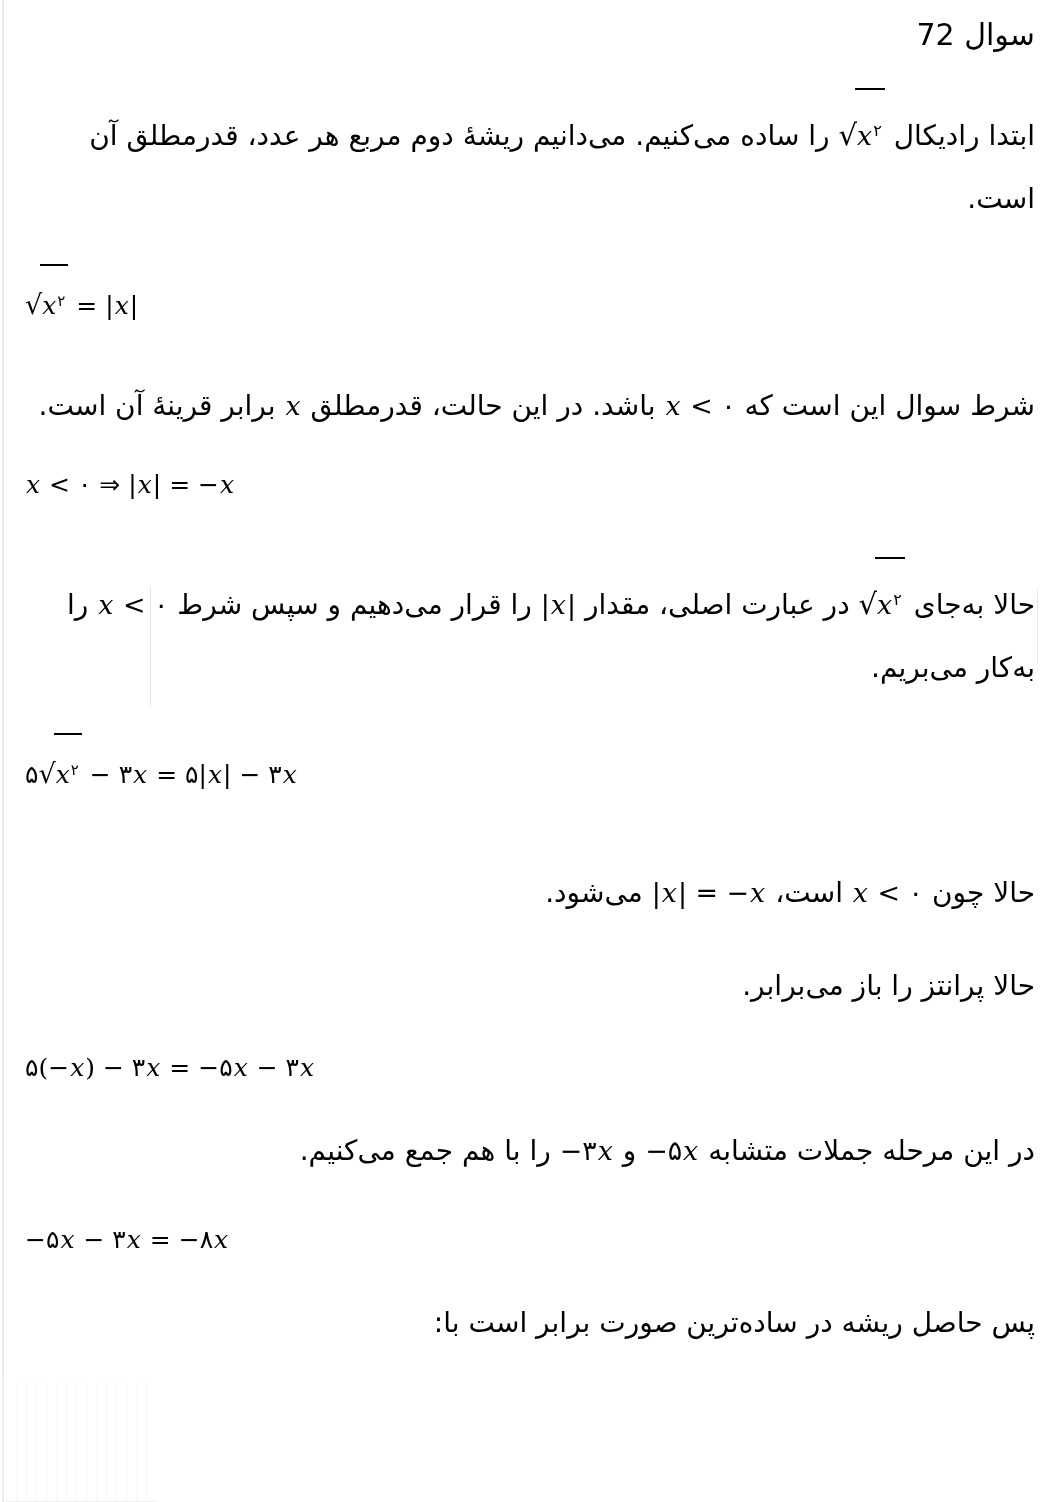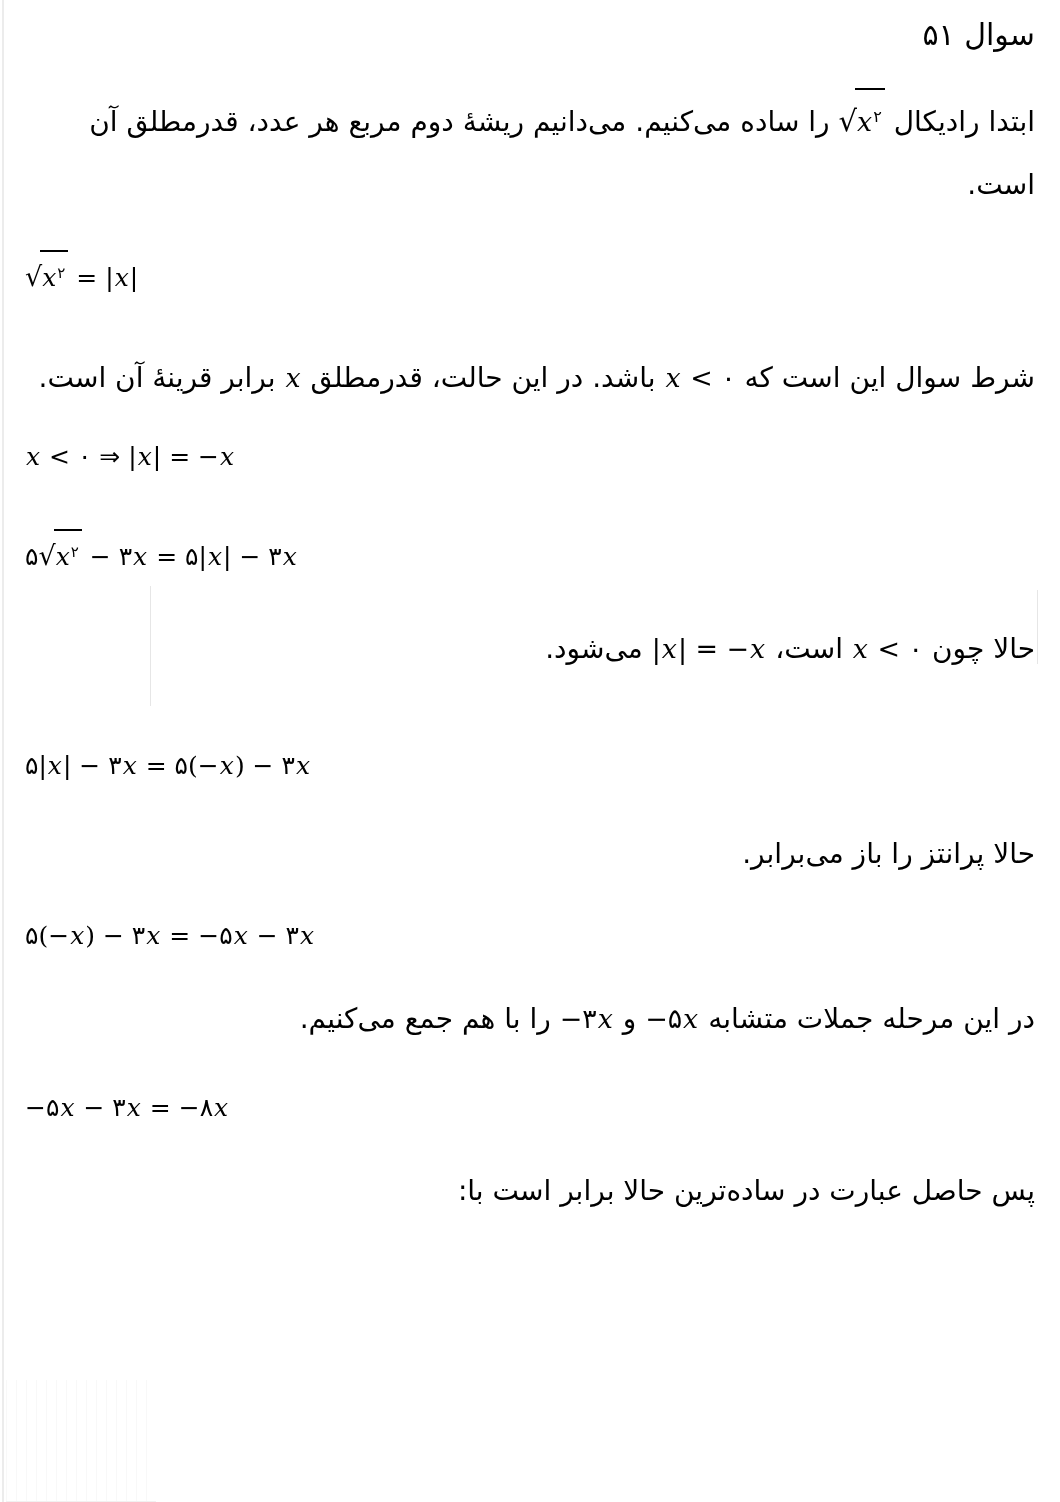--- a/index.html
+++ b/index.html
@@ -31,21 +31,21 @@
     font-size:25px;line-height:52px;white-space:nowrap;
   }
   
   .math{direction:ltr;unicode-bidi:isolate-override;display:inline-block;white-space:nowrap;}
   .para .math{font-size:0.96em;}
   .mi{font-family:"DejaVu Serif",serif;font-style:italic;padding:0 1px;}
   .paren{font-family:"DejaVu Serif",serif;}
   sup{font-size:0.6em;vertical-align:0.55em;line-height:0;}
   .sqrt{display:inline-block;white-space:nowrap;}
   .sq-rad{display:inline-block;font-size:1.08em;letter-spacing:-2px;}
-  .sq-body{display:inline-block;border-top:2px solid currentColor;padding:0 3px 0 1px;}
+  .sq-body{display:inline-block;border-top:2px solid currentColor;padding:14px 3px 0 1px;}
 
   
   .doc > :nth-child(1){margin-bottom:31px;}
   .doc > :nth-child(2){margin-bottom:34px;}
   .doc > :nth-child(3){margin-bottom:42px;}
   .doc > :nth-child(4){margin-bottom:22px;}
   .doc > :nth-child(5){margin-bottom:46px;}
   .doc > :nth-child(6){margin-bottom:34px;}
   .doc > :nth-child(7){margin-bottom:60px;}
   .doc > :nth-child(8){margin-bottom:30px;}
@@ -59,26 +59,26 @@
 </style>
 </head>
 <body>
 
 <div class="edge-line"></div>
 <div class="caret-left"></div>
 <div class="caret-right"></div>
 <div class="stripes"></div>
 
 <div class="doc" dir="rtl">
-    <h1 class="heading" dir="rtl">سوال ۵۱</h1>
+    <h1 class="heading" dir="rtl">سوال 72</h1>
     <p class="para" dir="rtl">ابتدا رادیکال <span class="math" dir="ltr"><span class="sqrt"><span class="sq-rad">√</span><span class="sq-body"><i class="mi">x</i><sup>۲</sup></span></span></span> را ساده می‌کنیم. می‌دانیم ریشهٔ دوم مربع هر عدد، قدرمطلق آن است.</p>
     <div class="formula"><span class="math" dir="ltr"><span class="sqrt"><span class="sq-rad">√</span><span class="sq-body"><i class="mi">x</i><sup>۲</sup></span></span> = |<i class="mi">x</i>|</span></div>
     <p class="para" dir="rtl">شرط سوال این است که <span class="math" dir="ltr"><i class="mi">x</i> &lt; ۰</span> باشد. در این حالت، قدرمطلق <span class="math" dir="ltr"><i class="mi">x</i></span> برابر قرینهٔ آن است.</p>
     <div class="formula"><span class="math" dir="ltr"><i class="mi">x</i> &lt; ۰ ⇒ |<i class="mi">x</i>| = −<i class="mi">x</i></span></div>
+    <p class="para" dir="rtl">حالا به‌جای <span class="math" dir="ltr"><span class="sqrt"><span class="sq-rad">√</span><span class="sq-body"><i class="mi">x</i><sup>۲</sup></span></span></span> در عبارت اصلی، مقدار <span class="math" dir="ltr">|<i class="mi">x</i>|</span> را قرار می‌دهیم و سپس شرط <span class="math" dir="ltr"><i class="mi">x</i> &lt; ۰</span> را به‌کار می‌بریم.</p>
     <div class="formula"><span class="math" dir="ltr">۵<span class="sqrt"><span class="sq-rad">√</span><span class="sq-body"><i class="mi">x</i><sup>۲</sup></span></span> − ۳<i class="mi">x</i> = ۵|<i class="mi">x</i>| − ۳<i class="mi">x</i></span></div>
     <p class="para" dir="rtl">حالا چون <span class="math" dir="ltr"><i class="mi">x</i> &lt; ۰</span> است، <span class="math" dir="ltr">|<i class="mi">x</i>| = −<i class="mi">x</i></span> می‌شود.</p>
-    <div class="formula"><span class="math" dir="ltr">۵|<i class="mi">x</i>| − ۳<i class="mi">x</i> = ۵<span class="paren">(</span>−<i class="mi">x</i><span class="paren">)</span> − ۳<i class="mi">x</i></span></div>
     <p class="para" dir="rtl">حالا پرانتز را باز می‌برابر.</p>
     <div class="formula"><span class="math" dir="ltr">۵<span class="paren">(</span>−<i class="mi">x</i><span class="paren">)</span> − ۳<i class="mi">x</i> = −۵<i class="mi">x</i> − ۳<i class="mi">x</i></span></div>
     <p class="para" dir="rtl">در این مرحله جملات متشابه <span class="math" dir="ltr">−۵<i class="mi">x</i></span> و <span class="math" dir="ltr">−۳<i class="mi">x</i></span> را با هم جمع می‌کنیم.</p>
     <div class="formula"><span class="math" dir="ltr">−۵<i class="mi">x</i> − ۳<i class="mi">x</i> = −۸<i class="mi">x</i></span></div>
-    <p class="para" dir="rtl">پس حاصل عبارت در ساده‌ترین حالا برابر است با:</p>
+    <p class="para" dir="rtl">پس حاصل ریشه در ساده‌ترین صورت برابر است با:</p>
   </div>
 
 </body></html>

